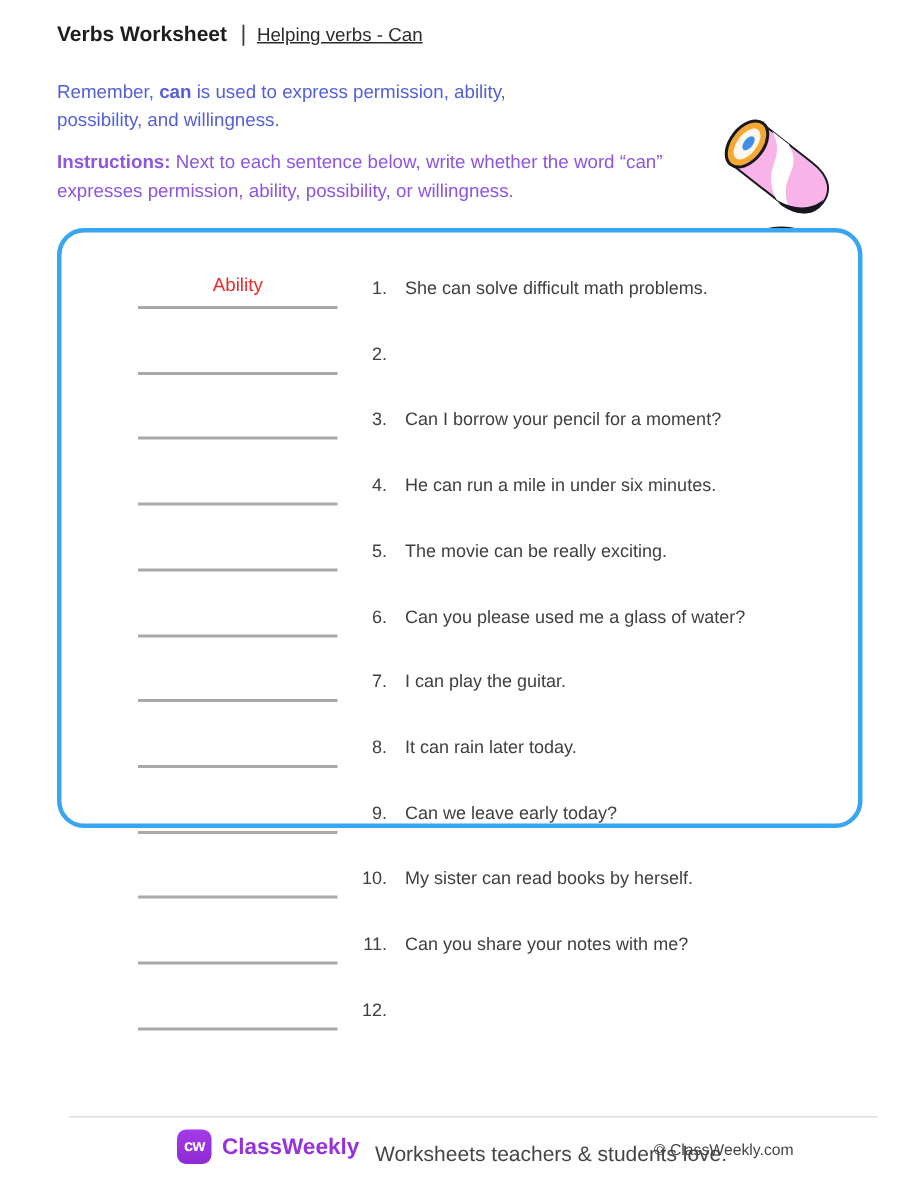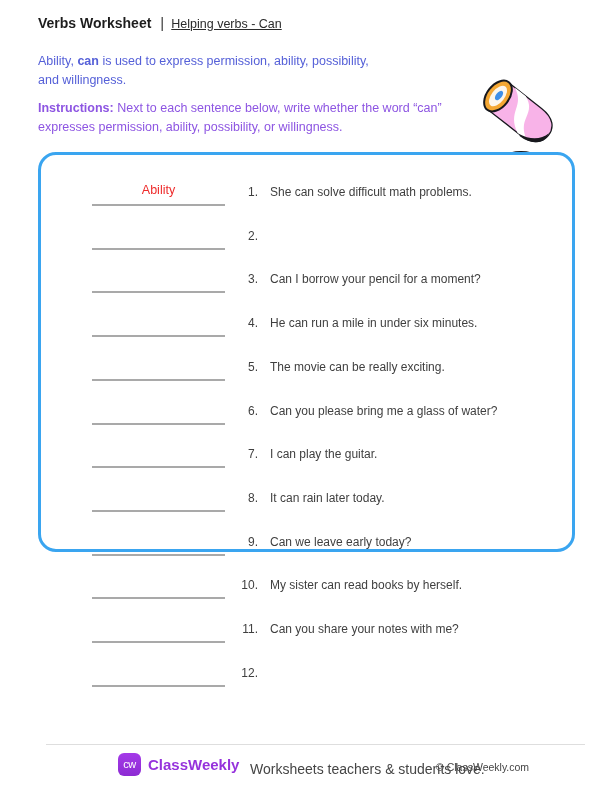--- a/index.html
+++ b/index.html
@@ -32,35 +32,35 @@
   
   .box{position:absolute;left:38px;top:152px;width:537px;height:400px;border:3px solid var(--accent);border-radius:18px;background:#fff;}
   .row{position:absolute;left:51px;width:470px;height:44px;}
   .blank{position:absolute;left:0;bottom:0;width:133px;height:0;border-bottom:2px solid #a9a9a9;}
   .answer-label{position:absolute;left:0;bottom:9px;width:133px;text-align:center;font-size:12.5px;color:var(--answer-red);}
   .num{position:absolute;left:106px;top:20px;width:60px;text-align:right;font-size:12px;line-height:20px;color:var(--ink);}
   .sentence{position:absolute;left:178px;top:20px;width:280px;font-size:12px;line-height:20px;color:var(--ink);}
 
   
   .footer-divider{position:absolute;left:46px;top:744px;width:539px;height:1px;background:#dedede;}
-  .badge{position:absolute;left:118px;top:753px;width:23px;height:23px;border-radius:6px;background:linear-gradient(180deg,#a43ae8,#8d2bd3);color:#fff;font-size:11px;font-weight:normal;text-align:center;line-height:23px;letter-spacing:-0.5px;}
+  .badge{position:absolute;left:118px;top:753px;width:23px;height:23px;border-radius:6px;background:linear-gradient(180deg,#a43ae8,#8d2bd3);color:#fff;font-size:11px;font-weight:bold;text-align:center;line-height:23px;letter-spacing:-0.5px;}
   .brand{position:absolute;left:148px;top:756px;font-size:15px;font-weight:bold;color:var(--brand);}
   .tagline{position:absolute;left:250px;top:761px;font-size:14px;color:#454545;}
   .copyright{position:absolute;left:412px;top:761px;font-size:10.5px;color:#454545;padding-left:24px;}
 </style>
 </head>
 <body>
 
 <div class="page">
 
   <div class="title-row">
     <span class="title-main">Verbs Worksheet</span><span class="title-sep">|</span><span class="title-sub">Helping verbs - Can</span>
   </div>
 
-  <p class="reminder"><span>Ability, </span><b>can</b><span> is used to express permission, ability, possibility, and willingness.</span></p>
+  <p class="reminder"><span>Remember, </span><b>can</b><span> is used to express permission, ability, possibility, and willingness.</span></p>
 
   <p class="instructions"><b>Instructions:</b><span> Next to each sentence below, write whether the word “can” expresses permission, ability, possibility, or willingness.</span></p>
 
   <svg class="illo" width="100" height="92" viewBox="0 0 100 92" aria-hidden="true">
     <ellipse cx="45" cy="83" rx="14" ry="4" fill="#14151a"></ellipse>
     <g transform="translate(22,24) rotate(38)">
       <path d="M0,-17 H42 C58,-17 64,-9 64,0 C64,9 58,17 42,17 H0 Z" fill="#f8b3e8" stroke="#17181d" stroke-width="1.3"></path>
       <path d="M8,-17 C28,-8 16,6 38,17 L50,17 C28,6 42,-9 22,-17 Z" fill="#ffffff"></path>
       <path d="M40,17 C52,15 61,8 63,-2 C66,8 58,18 42,18.2 Z" fill="#17181d"></path>
       <ellipse cx="0" cy="0" rx="11" ry="17.5" fill="#f4a733" stroke="#17181d" stroke-width="2"></ellipse>
@@ -92,21 +92,21 @@
           <span class="sentence">He can run a mile in under six minutes.</span>
         </div>
         <div class="row" style="top: 181.8px;">
           <span class="blank"></span>
           <span class="num">5.</span>
           <span class="sentence">The movie can be really exciting.</span>
         </div>
         <div class="row" style="top: 225.5px;">
           <span class="blank"></span>
           <span class="num">6.</span>
-          <span class="sentence">Can you please bring me a glass of water?</span>
+          <span class="sentence">Can you please used me a glass of water?</span>
         </div>
         <div class="row" style="top: 269.2px;">
           <span class="blank"></span>
           <span class="num">7.</span>
           <span class="sentence">I can play the guitar.</span>
         </div>
         <div class="row" style="top: 312.9px;">
           <span class="blank"></span>
           <span class="num">8.</span>
           <span class="sentence">It can rain later today.</span>

